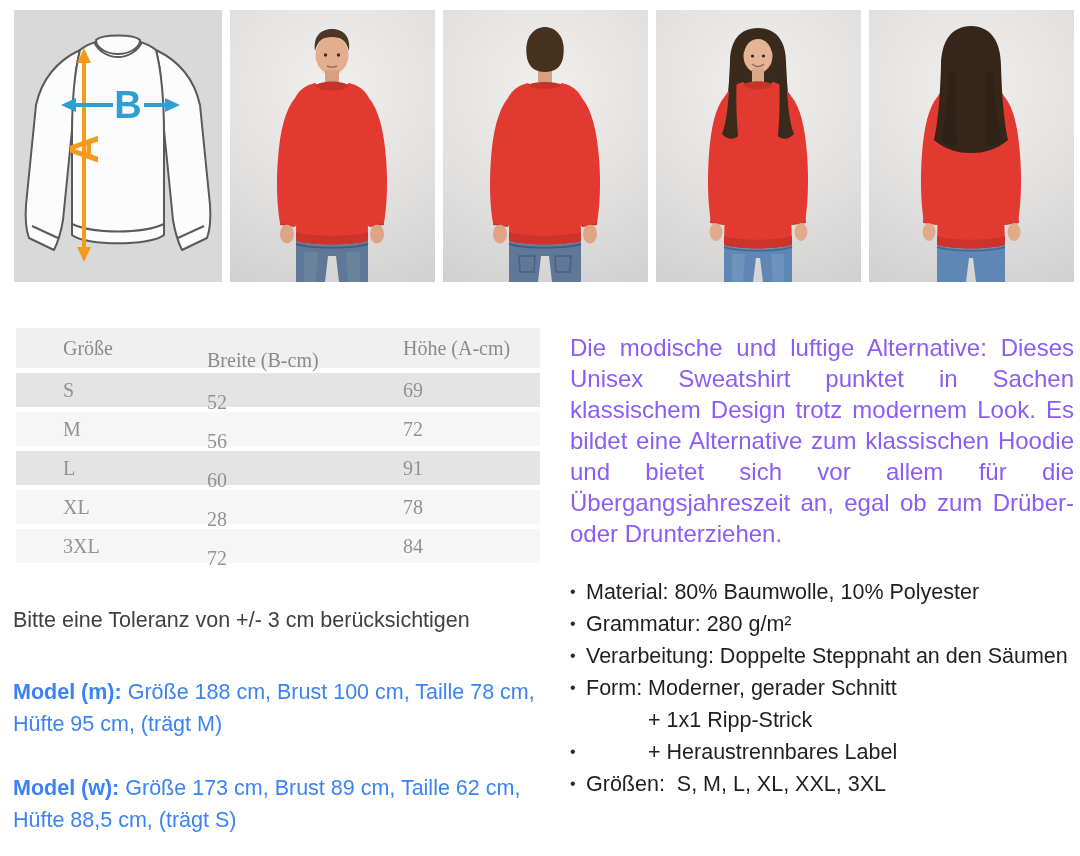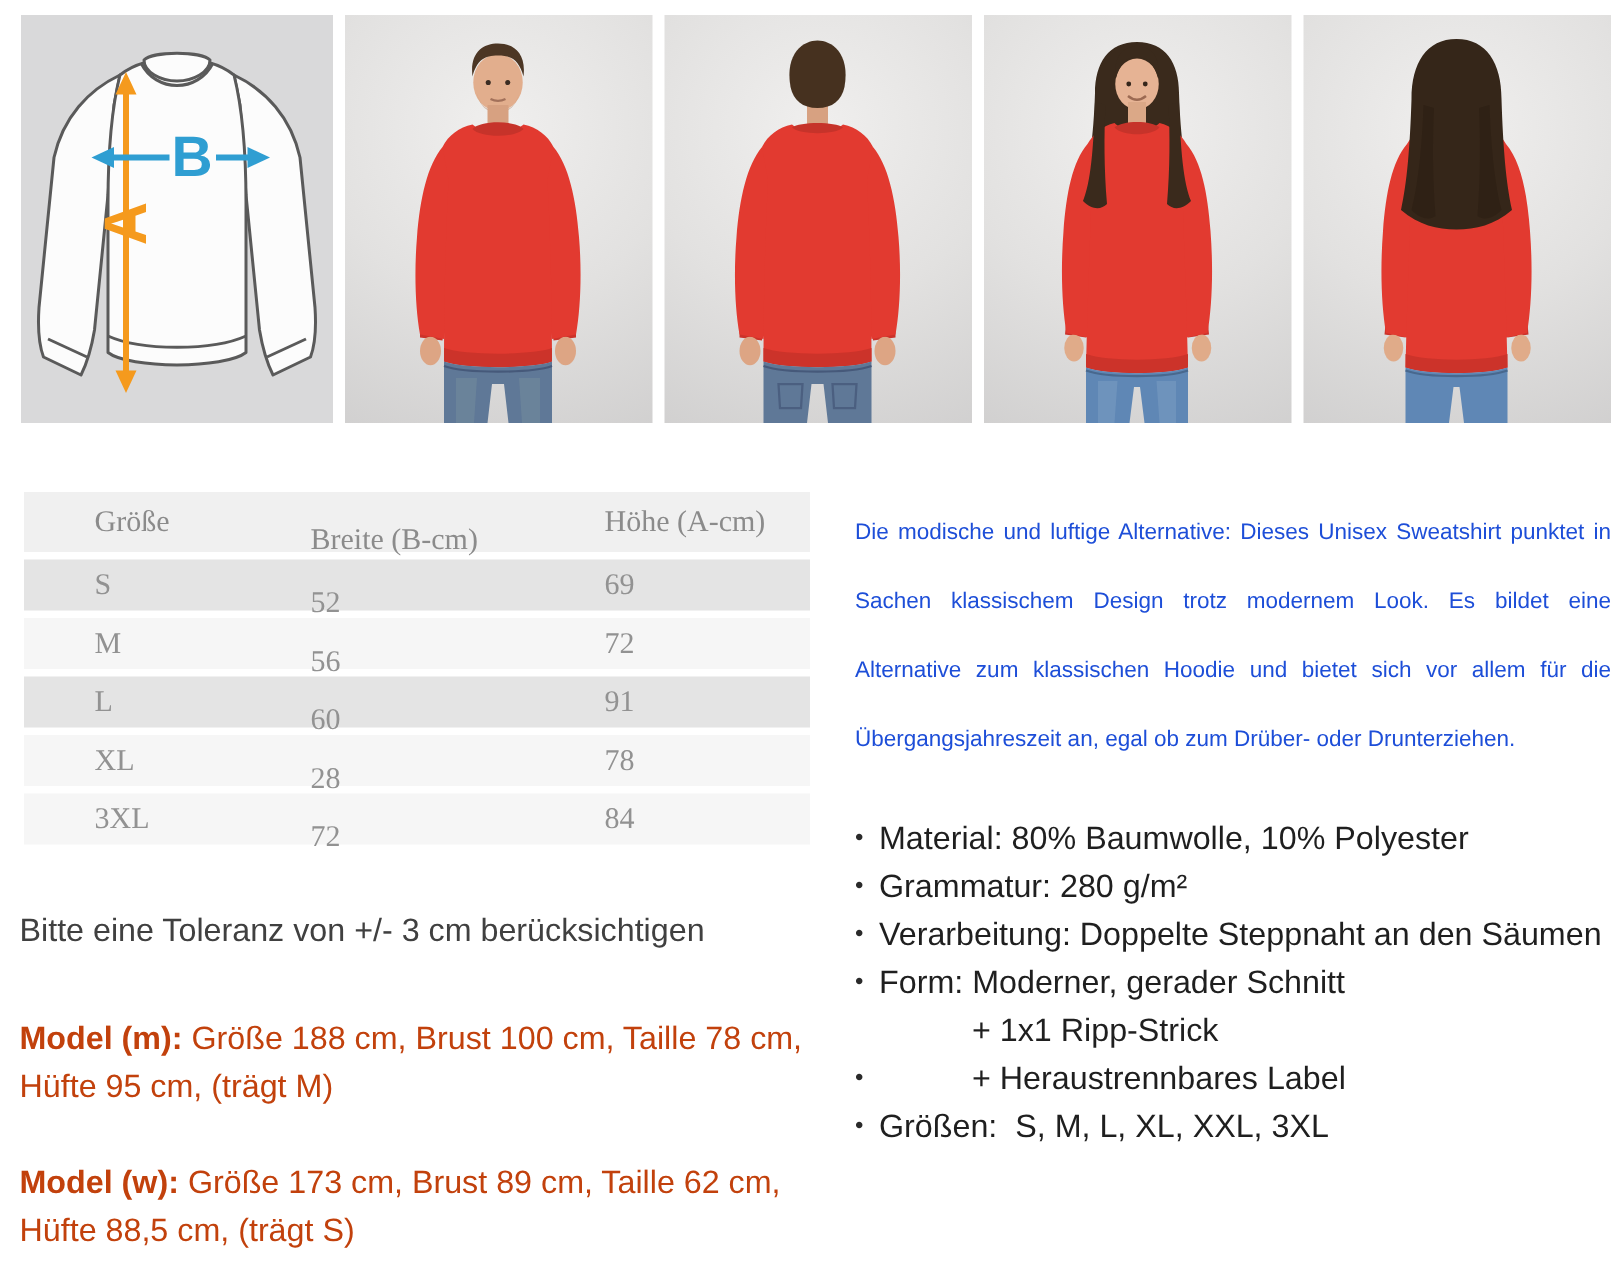--- a/index.html
+++ b/index.html
@@ -20,27 +20,27 @@
   .srow.header{height:40px;background:#f0f0f0;color:#8b8b8b;}
   .srow.odd{background:#e4e4e4;}
   .srow.even{background:#f6f6f6;}
   .c{overflow:hidden;white-space:nowrap;font-family:Liberation Serif, serif;}
   .c1{width:184px;padding-left:47px;box-sizing:border-box;}
   .c2{width:196px;padding-left:7px;box-sizing:border-box;margin-top:24px;}
   .c3{width:144px;padding-left:7px;box-sizing:border-box;}
   
   .note{position:absolute;left:13px;top:608px;width:530px;font-size:21.5px;color:#404040;}
   .model{position:absolute;left:13px;width:522px;margin:0;font-size:21.5px;
-    line-height:32px;color:#c2410c;}
+    line-height:32px;color:#3b82f6;}
   .model b{font-weight:bold;}
   .model.m{top:676px;}
   .model.w{top:772px;}
   
   .desc{position:absolute;left:570px;top:332px;width:504px;}
-  .para{margin:0;font-size:15px;line-height:46px;text-align:justify;color:#1d4ed8;}
+  .para{margin:0;font-size:24px;line-height:31px;text-align:justify;color:#8b5cf6;}
   .feats{list-style:none;margin:27px 0 0 0;padding:0;font-size:21.5px;line-height:32px;color:#1f1f1f;}
   .feats li{display:flex;align-items:flex-start;}
   .blt{width:16px;flex:0 0 16px;font-size:16px;line-height:32px;color:#2a2a2a;}
   .fc{flex:1;}
   .cont{margin-left:62px;}
 </style>
 </head>
 <body>
 
 <div class="page">

